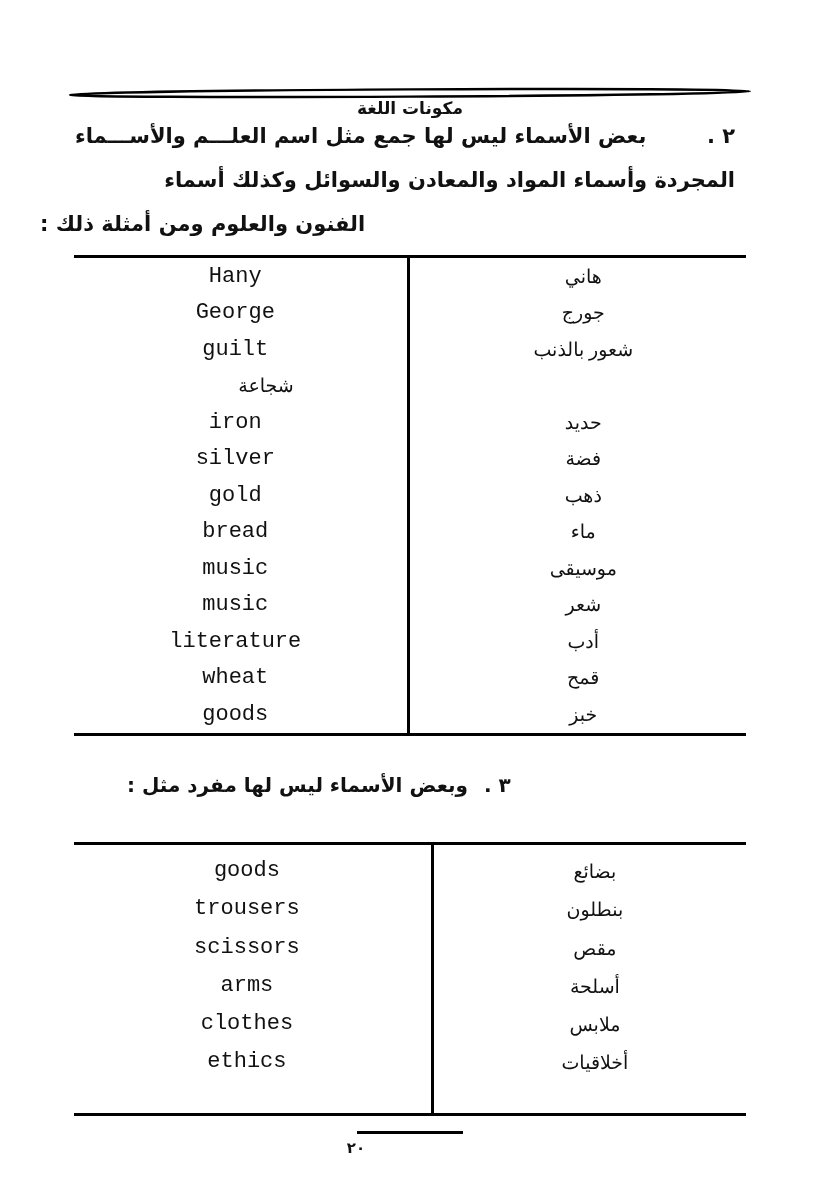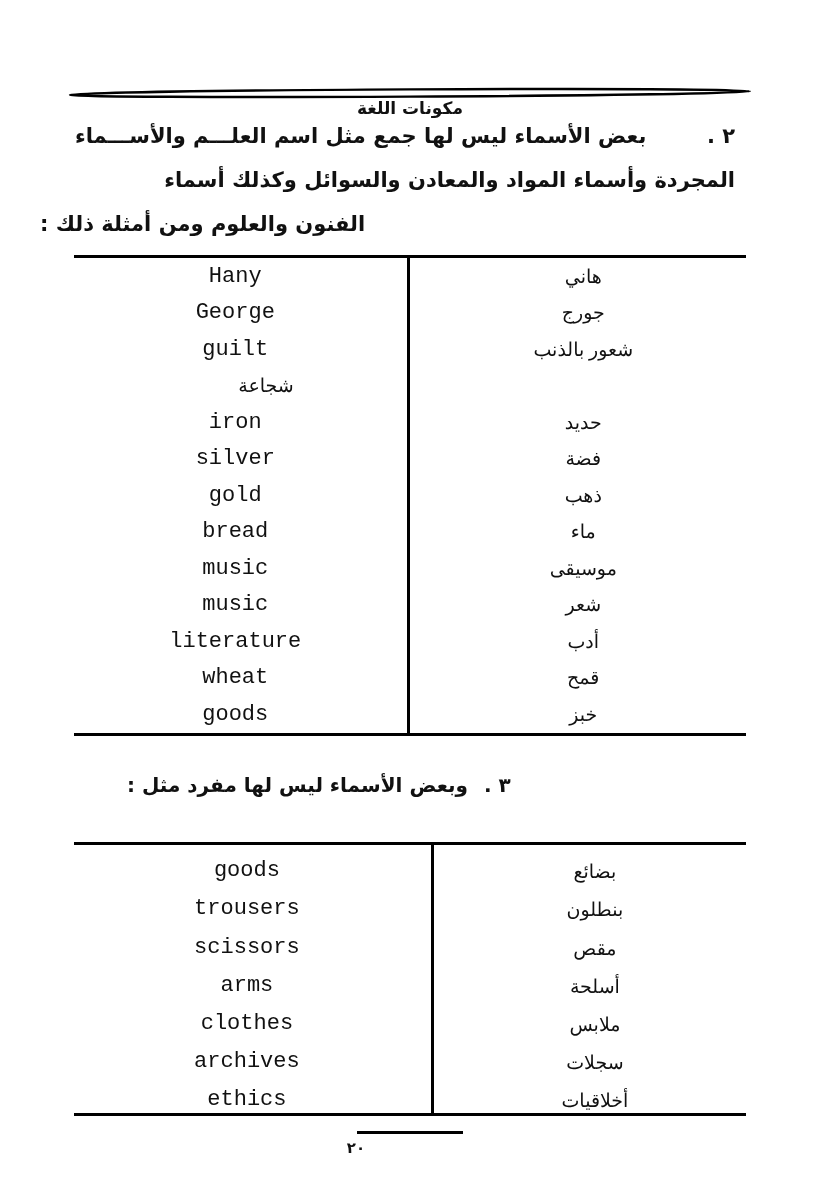--- a/index.html
+++ b/index.html
@@ -227,24 +227,20 @@
     </div>
     <div class="trow">
       <div class="cell en">arms</div>
       <div class="cell ar">أسلحة</div>
     </div>
     <div class="trow">
       <div class="cell en">clothes</div>
       <div class="cell ar">ملابس</div>
     </div>
     <div class="trow">
-      <div class="cell en">archives</div>
-      <div class="cell ar">سجلات</div>
-    </div>
-    <div class="trow">
       <div class="cell en">ethics</div>
       <div class="cell ar">أخلاقيات</div>
     </div>
   </div>
 
   <div class="footer-rule"></div>
   <div class="page-number">٢٠</div>
 
 </div>
 

